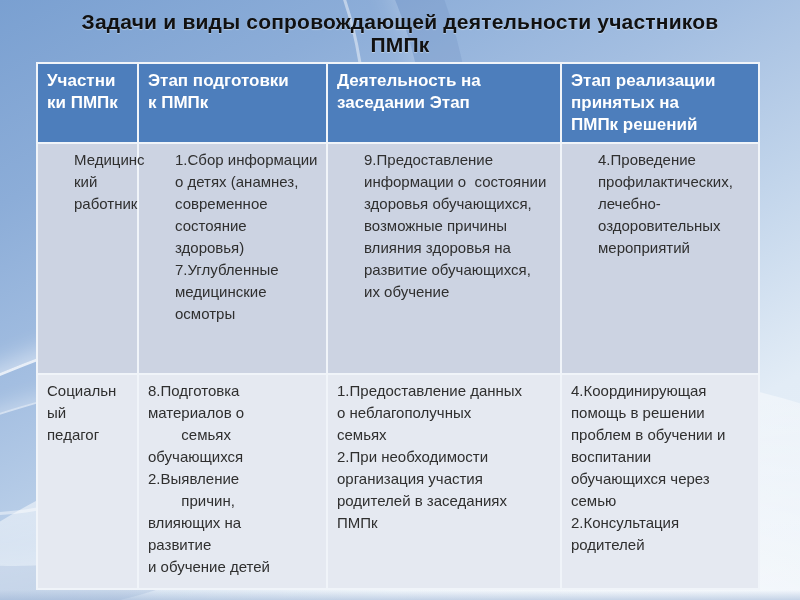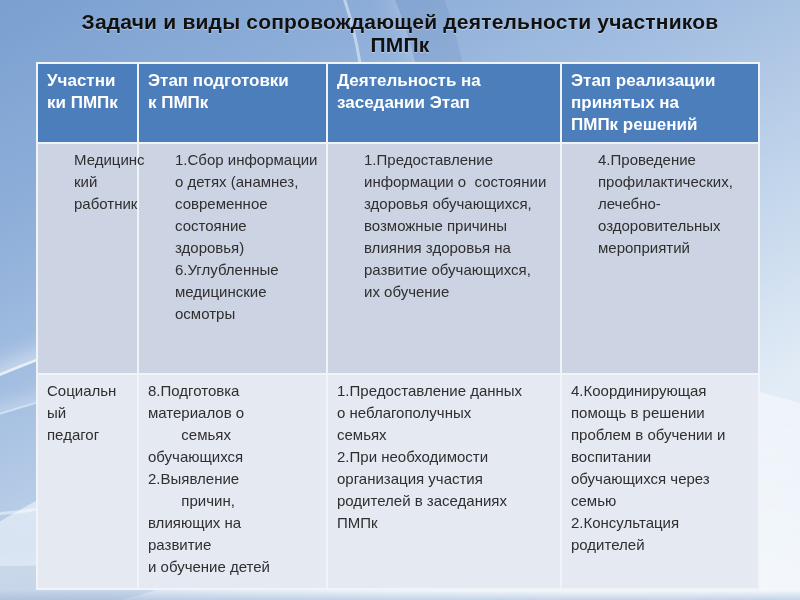--- a/index.html
+++ b/index.html
@@ -103,24 +103,24 @@
       </thead>
       <tbody>
         <tr class="band-dark">
           <td>Медицинс
 кий
 работник</td>
           <td>1.Сбор информации
 о детях (анамнез,
 современное
 состояние здоровья)
-6.Углубленные
+7.Углубленные
 медицинские
 осмотры</td>
-          <td>1.Предоставление
+          <td>9.Предоставление
 информации о  состоянии
 здоровья обучающихся,
 возможные причины
 влияния здоровья на
 развитие обучающихся,
 их обучение</td>
           <td>4.Проведение
 профилактических,
 лечебно-
 оздоровительных

